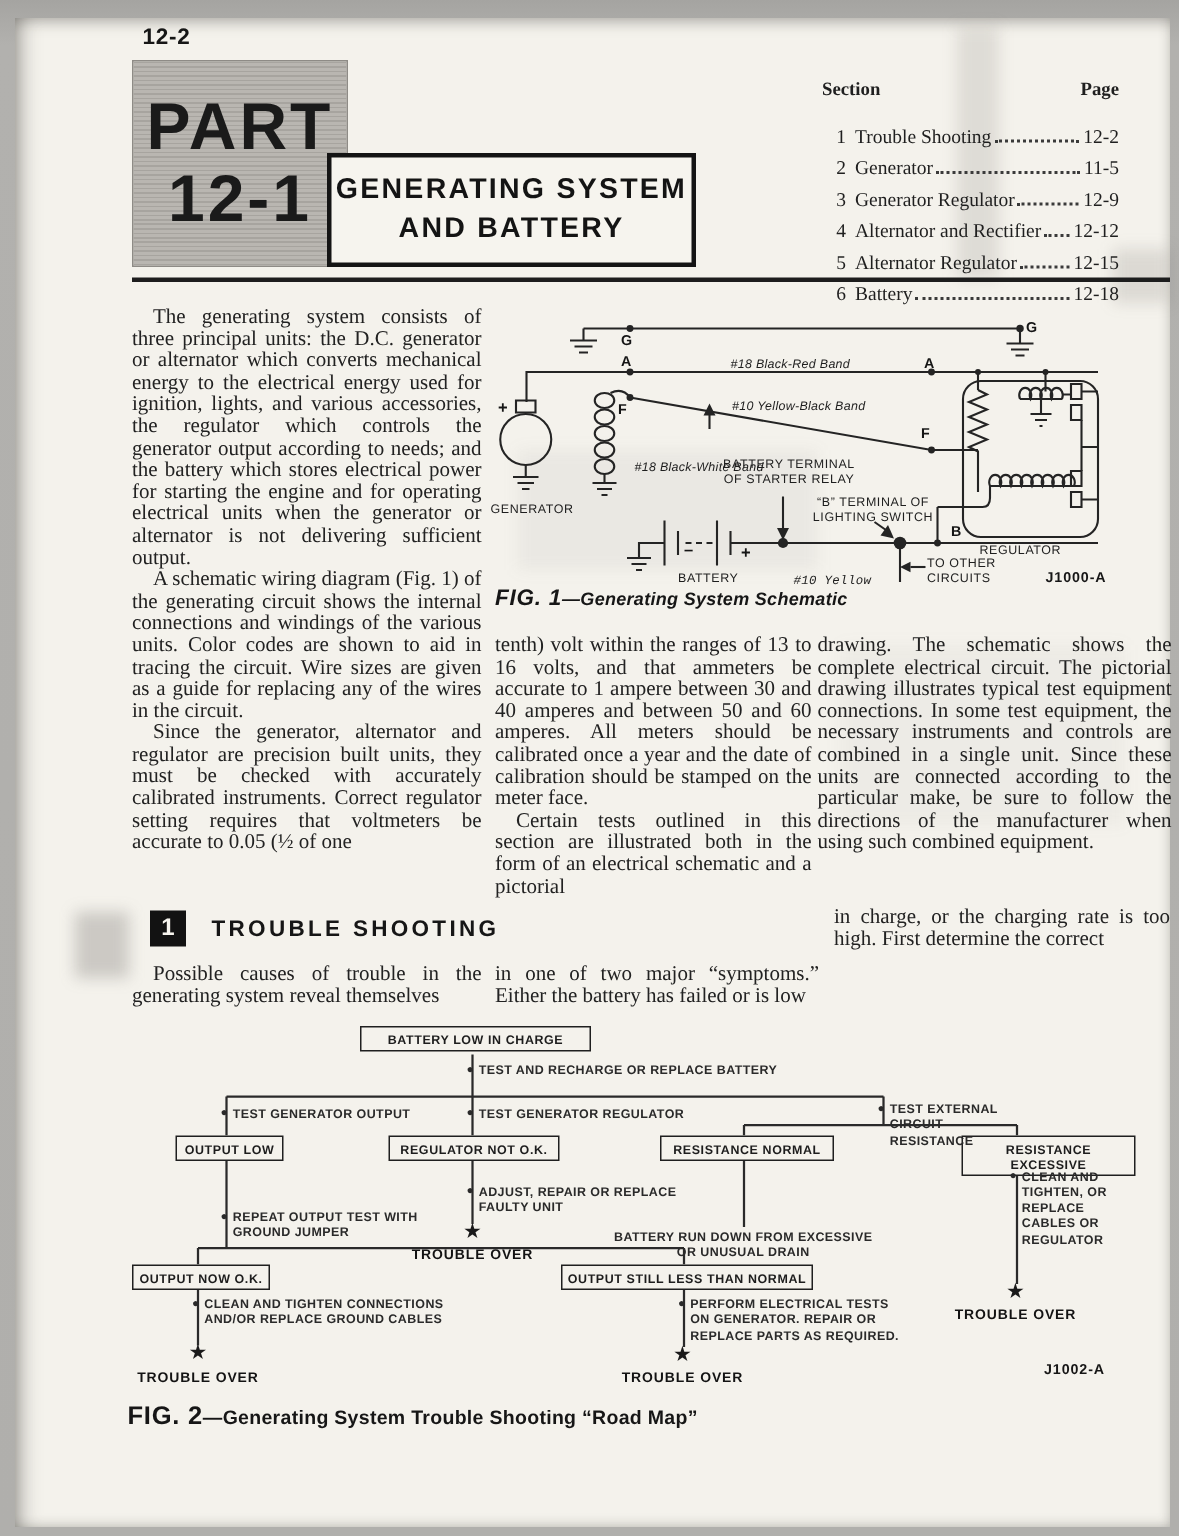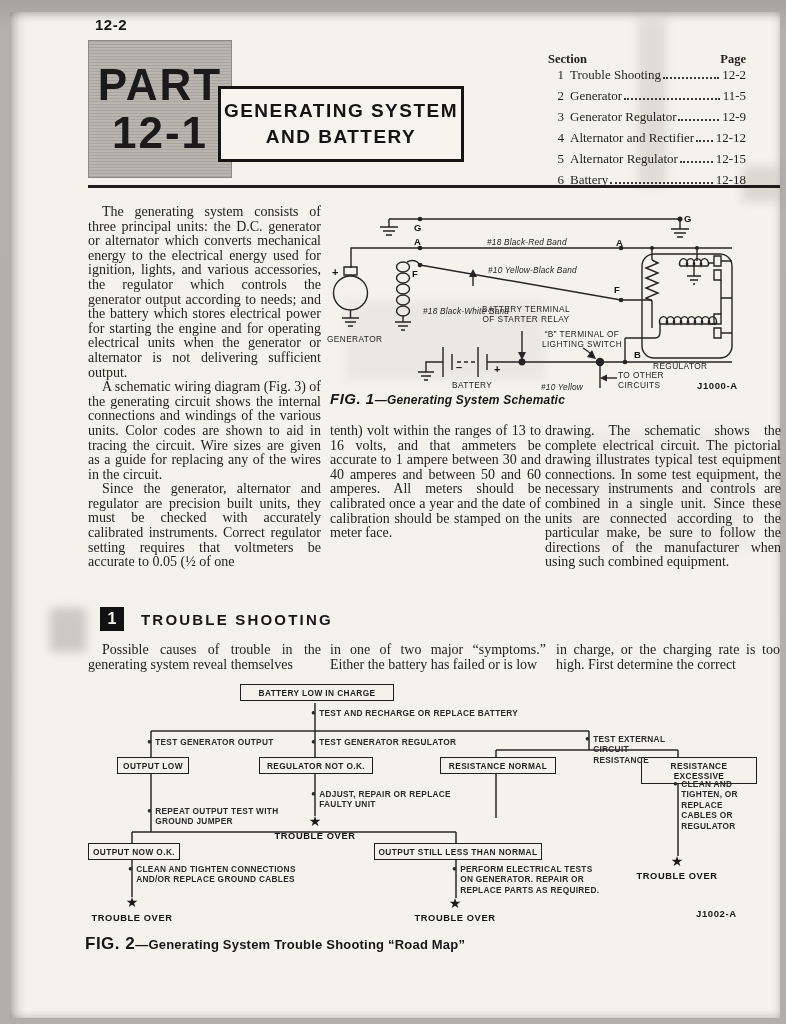--- a/index.html
+++ b/index.html
@@ -12,21 +12,21 @@
   .art{position:absolute;filter:blur(5px);pointer-events:none;}
   
   .pagenum{font-family:"Liberation Sans",sans-serif;font-weight:700;font-size:15px;color:#161616;letter-spacing:.5px;}
   .partbox{background:repeating-linear-gradient(0deg,#a7a49f 0 1px,#b9b6b1 1px 3px);border:1px solid #8e8b86;
            display:flex;flex-direction:column;align-items:center;justify-content:center;}
   .partbox .p1,.partbox .p2{font-family:"Liberation Sans",sans-serif;font-weight:700;font-size:44px;color:#1a1a1a;letter-spacing:2px;line-height:1.1;}
   .titlebox{background:#f6f4ee;border:3px solid #141414;display:flex;flex-direction:column;align-items:center;justify-content:center;}
   .titlebox div{font-family:"Liberation Sans",sans-serif;font-weight:700;font-size:19px;color:#141414;letter-spacing:1.5px;line-height:1.35;}
   
   .toc{font-size:13px;color:#1f1f1f;}
-  .toc-head{display:flex;justify-content:space-between;font-weight:700;font-size:12.5px;margin-bottom:0;}
+  .toc-head{display:flex;justify-content:space-between;font-weight:700;font-size:12.5px;margin-bottom:16px;}
   .toc-row{display:flex;align-items:baseline;height:21px;}
   .toc-num{width:16px;text-align:right;margin-right:6px;}
   .toc-dots{flex:1;border-bottom:2px dotted #3a3a3a;margin:0 3px 3px 2px;}
   .toc-page{text-align:right;}
   .rule{background:#1d1d1d;}
   
   .col{font-size:14px;line-height:14.6px;color:#222;text-align:justify;}
   .col p{margin:0;}
   .col p.ind{text-indent:14px;}
   
@@ -72,21 +72,21 @@
   <div class="art" style="left:50px;top:608px;width:36px;height:44px;background:rgba(100,97,93,.28);"></div>
   <div class="art" style="left:742px;top:166px;width:38px;height:36px;background:rgba(110,107,102,.18);"></div>
 
   <div class="abs pagenum" style="left:95px;top:16px;">12-2</div>
 
   <div class="abs partbox" style="left:88px;top:40px;width:142px;height:136px;">
     <div class="p1">PART</div>
     <div class="p2">12-1</div>
   </div>
 
-  <div class="abs titlebox" style="left:218px;top:86px;width:240px;height:70px;text-align:right;">
+  <div class="abs titlebox" style="left:218px;top:102px;width:240px;height:70px;text-align:right;">
     <div>GENERATING SYSTEM</div>
     <div>AND BATTERY</div>
   </div>
 
   <div class="abs toc" style="left:548px;top:52px;width:198px;">
     <div class="toc-head">
       <span>Section</span>
       <span>Page</span>
     </div>
     <div class="toc-row">
@@ -124,25 +124,26 @@
       <span>Battery</span>
       <span class="toc-dots"></span>
       <span class="toc-page">12-18</span>
     </div>
   </div>
 
   <div class="abs rule" style="left:88px;top:185px;width:692px;height:3px;"></div>
 
   <div class="abs col" style="left:88px;top:205px;width:233px;">
     <p class="ind">The generating system consists of three principal units: the D.C. generator or alternator which converts mechanical energy to the electrical energy used for ignition, lights, and various accessories, the regulator which controls the generator output according to needs; and the battery which stores electrical power for starting the engine and for operating electrical units when the generator or alternator is not delivering sufficient output.</p>
-    <p class="ind">A schematic wiring diagram (Fig. 3) of the generating circuit shows the internal connections and windings of the various units. Color codes are shown to aid in tracing the circuit. Wire sizes are given as a guide for replacing any of the wires in the circuit.</p>
+    <p class="ind">A schematic wiring diagram (Fig. 1) of the generating circuit shows the internal connections and windings of the various units. Color codes are shown to aid in tracing the circuit. Wire sizes are given as a guide for replacing any of the wires in the circuit.</p>
     <p class="ind">Since the generator, alternator and regulator are precision built units, they must be checked with accurately calibrated instruments. Correct regulator setting requires that voltmeters be accurate to 0.05 (½ of one</p>
   </div>
   <div class="abs col" style="left:330px;top:424px;width:211px;">
     <p>tenth) volt within the ranges of 13 to 16 volts, and that ammeters be accurate to 1 ampere between 30 and 40 amperes and between 50 and 60 amperes. All meters should be calibrated once a year and the date of calibration should be stamped on the meter face.</p>
+    <p class="ind">Certain tests outlined in this section are illustrated both in the form of an electrical schematic and a pictorial</p>
   </div>
   <div class="abs col" style="left:545px;top:424px;width:236px;">
     <p>drawing. The schematic shows the complete electrical circuit. The pictorial drawing illustrates typical test equipment connections. In some test equipment, the necessary instruments and controls are combined in a single unit. Since these units are connected according to the particular make, be sure to follow the directions of the manufacturer when using such combined equipment.</p>
   </div>
 
   <svg style="left:330px;top:198px;" width="456" height="200" viewBox="0 0 456 200">
     <g fill="none" stroke="#242424" stroke-width="1.4">
 
       <path d="M59,21 H350"></path>
       <path d="M59,21 V29 M50,29 H68 M53,33 H65 M56,37 H62"></path>
@@ -216,21 +217,21 @@
   <div class="abs term" style="left:684px;top:213px;">G</div>
   <div class="abs term" style="left:616px;top:237px;">A</div>
   <div class="abs term" style="left:614px;top:284px;">F</div>
   <div class="abs term" style="left:634px;top:349px;">B</div>
   <div class="abs sign" style="left:332px;top:266px;">+</div>
   <div class="abs sign" style="left:456px;top:361px;">–</div>
   <div class="abs sign" style="left:494px;top:363px;">+</div>
   <div class="abs fl it" style="left:487px;top:218px;">#18  Black-Red  Band</div>
   <div class="abs fl it" style="left:488px;top:246px;">#10  Yellow-Black  Band</div>
   <div class="abs fl it" style="left:423px;top:287px;">#18  Black-White  Band</div>
-  <div class="abs fl it" style="left:541px;top:363px;">#10  Yellow</div>
+  <div class="abs fl it" style="left:529px;top:363px;font-family:Liberation Mono, monospace;">#10  Yellow</div>
   <div class="abs fl" style="left:327px;top:335px;">GENERATOR</div>
   <div class="abs fl" style="left:452px;top:381px;">BATTERY</div>
   <div class="abs fl" style="left:653px;top:362px;">REGULATOR</div>
   <div class="abs fl ctr" style="left:480px;top:305px;width:92px;">BATTERY  TERMINAL
 OF  STARTER  RELAY</div>
   <div class="abs fl ctr" style="left:534px;top:330px;width:96px;">“B”  TERMINAL  OF
 LIGHTING  SWITCH</div>
   <div class="abs fl" style="left:618px;top:371px;">TO  OTHER
 CIRCUITS</div>
   <div class="abs figcode" style="left:697px;top:380px;">J1000-A</div>
@@ -242,21 +243,21 @@
 
   <div class="abs secnum" style="left:100px;top:607px;width:24px;height:24px;">1</div>
   <div class="abs sectitle" style="left:141px;top:611px;">TROUBLE  SHOOTING</div>
 
   <div class="abs col" style="left:88px;top:643px;width:233px;">
     <p class="ind">Possible causes of trouble in the generating system reveal themselves</p>
   </div>
   <div class="abs col" style="left:330px;top:643px;width:216px;">
     <p>in one of two major “symptoms.” Either the battery has failed or is low</p>
   </div>
-  <div class="abs col" style="left:556px;top:643px;width:224px;">
+  <div class="abs col" style="left:556px;top:605px;width:224px;">
     <p>in charge, or the charging rate is too high.  First  determine  the  correct</p>
   </div>
 
   <svg style="left:85px;top:680px;" width="701" height="250" viewBox="0 0 701 250">
     <g fill="none" stroke="#2a2a2a" stroke-width="1.5">
       <path d="M230,23 V51"></path>
       <path d="M66,51 H504"></path>
       <path d="M66,51 V77 M230,51 V77 M504,51 V70"></path>
       <path d="M411,70 H593 M411,70 V77 M593,70 V77"></path>
       <path d="M66,94 V152"></path>
@@ -297,20 +298,24 @@
   <div class="abs fc-step" style="left:147px;top:806px;width:136px;">
     <span class="dot">●</span>
     <span class="txt">REPEAT  OUTPUT  TEST  WITH
 GROUND  JUMPER</span>
   </div>
   <div class="abs fc-step" style="left:311px;top:789px;width:140px;">
     <span class="dot">●</span>
     <span class="txt">ADJUST,  REPAIR  OR  REPLACE
 FAULTY  UNIT</span>
   </div>
+  <div class="abs fc-step nodot" style="left:403px;top:819px;width:185px;">
+    <span class="txt">BATTERY  RUN  DOWN  FROM  EXCESSIVE
+OR  UNUSUAL  DRAIN</span>
+  </div>
   <div class="abs fc-step" style="left:673px;top:779px;width:72px;">
     <span class="dot">●</span>
     <span class="txt">CLEAN  AND
 TIGHTEN,  OR
 REPLACE
 CABLES  OR
 REGULATOR</span>
   </div>
   <div class="abs fc-step" style="left:128px;top:864px;width:172px;">
     <span class="dot">●</span>

